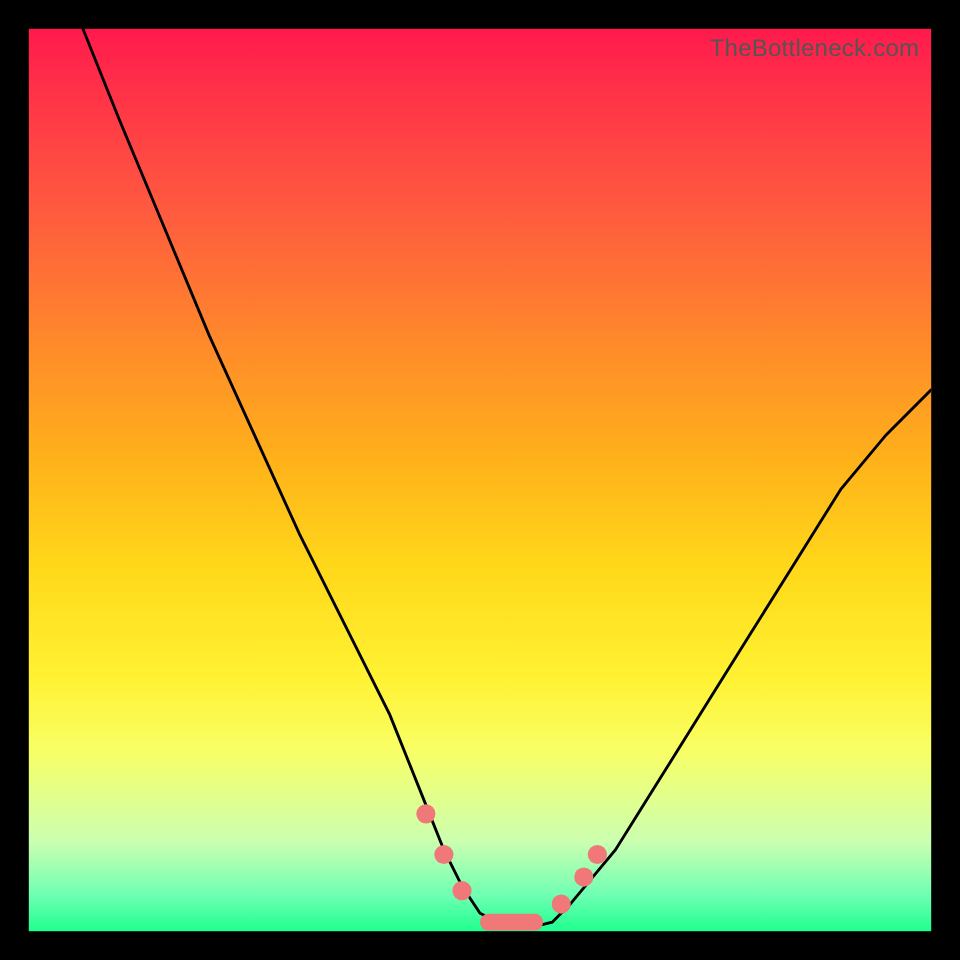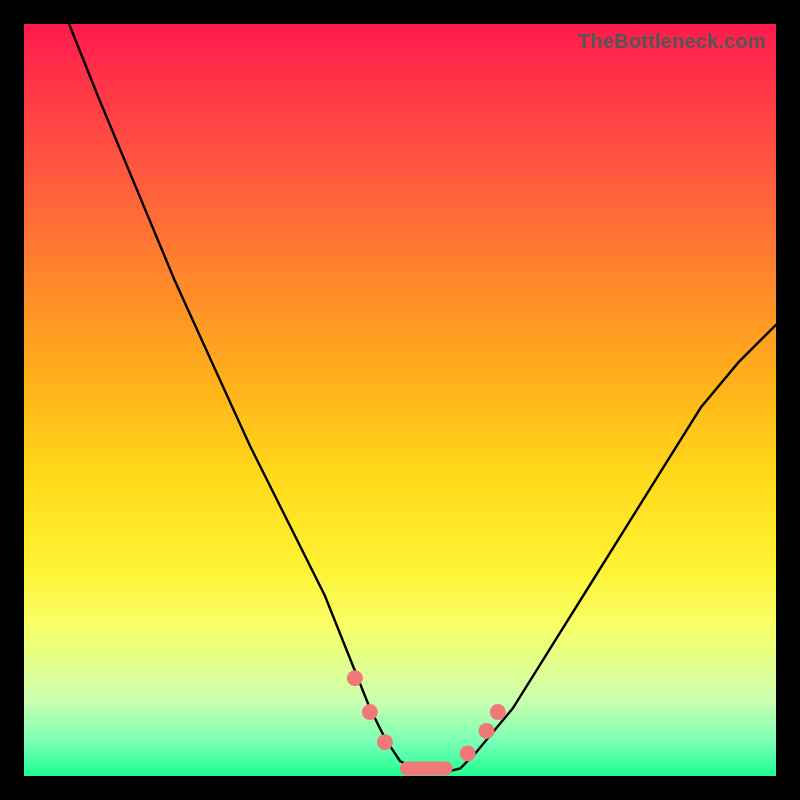--- a/index.html
+++ b/index.html
@@ -37,21 +37,21 @@
       #6fffb3 96%,
       #1fff8f 100%
     );
   }
   .watermark {
     position: absolute;
     top: 6px;
     right: 10px;
     color: #555;
     font-size: 20px;
-    font-weight: 700;
+    font-weight: 400;
     letter-spacing: 0.2px;
     user-select: none;
   }
   svg.curve {
     position: absolute;
     inset: 0;
     width: 752px;
     height: 752px;
   }
   .curve path {

